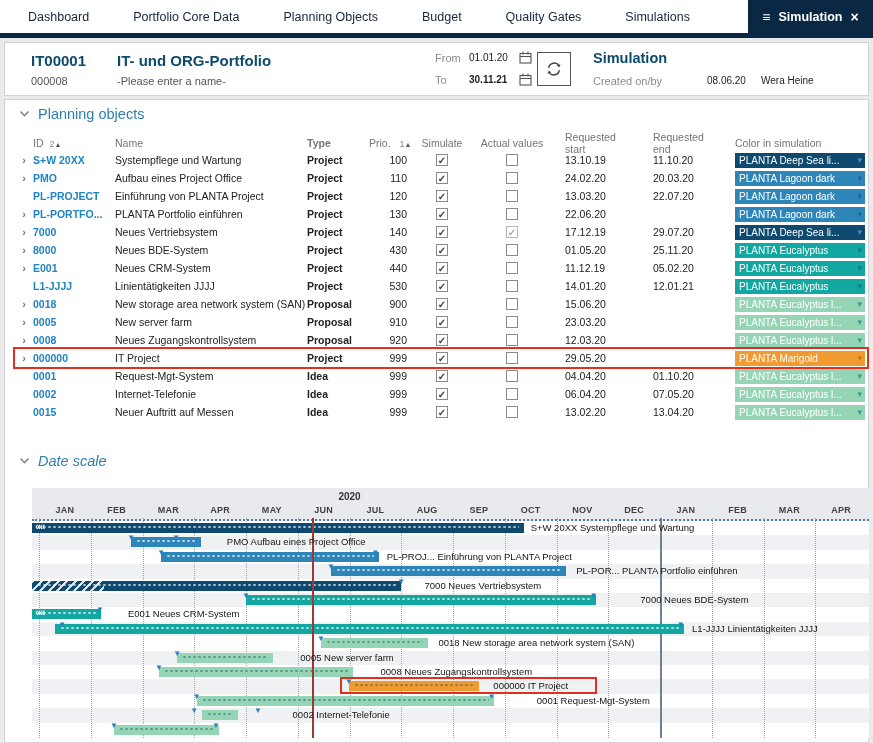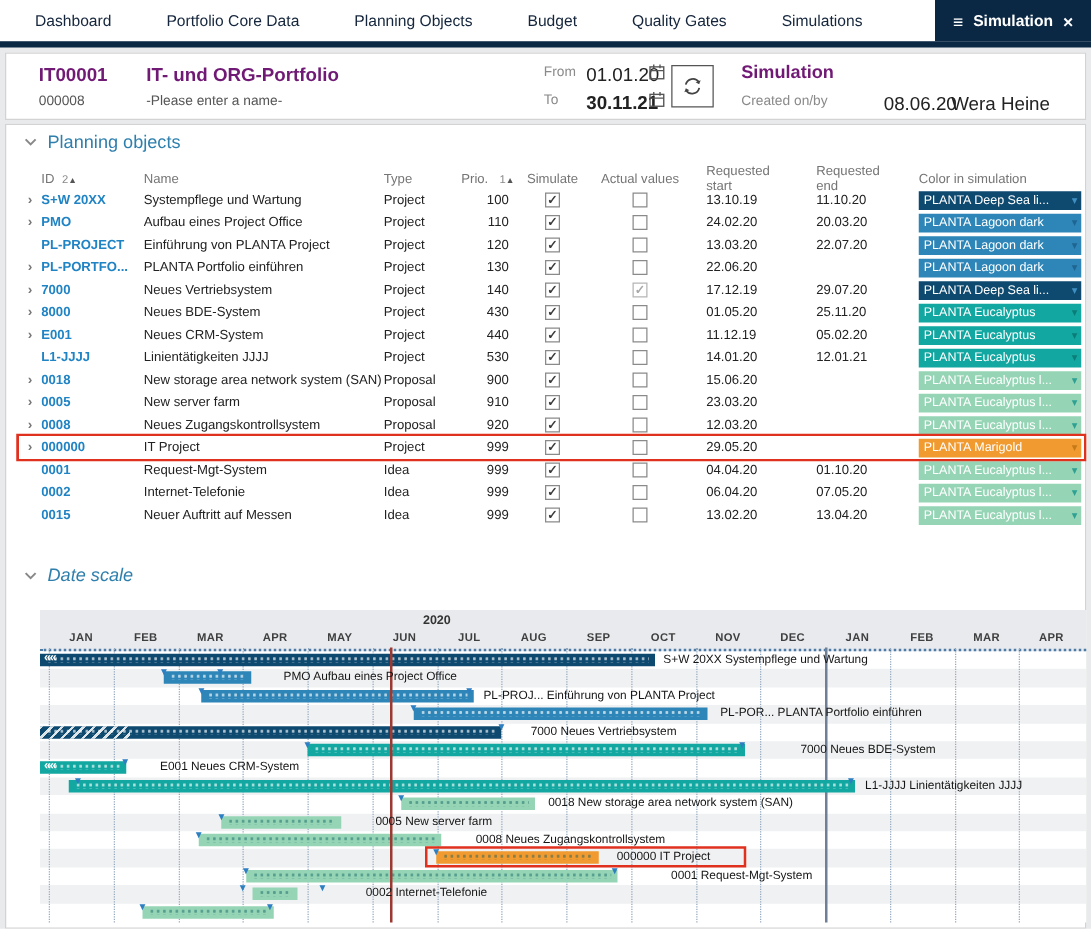--- a/index.html
+++ b/index.html
@@ -14,42 +14,42 @@
   .nav-item:first-child { margin-left:28px; }
   .active-tab { position:absolute; right:0; top:0; height:33px; width:125px; background:#0a2744; color:#fff;
     display:flex; align-items:center; justify-content:center; gap:8px; font-size:12.5px; font-weight:bold; }
   .burger { font-size:14px; font-weight:normal; }
   .tab-close { font-size:14px; font-weight:bold; cursor:pointer; }
   .nav-underline { position:absolute; top:33px; left:0; width:873px; height:5px; background:#0a2744; }
 
   
   .header-card { position:absolute; top:42px; left:4px; width:865px; height:54px; background:#fff; border:1px solid #d3d3d3; }
   .hc-abs { position:absolute; white-space:nowrap; }
-  .title-blue { color:#701a75; font-weight:bold; font-size:15px; }
+  .title-blue { color:#0c4a6e; font-weight:bold; font-size:15px; }
   .small-grey { font-size:11px; color:#555; }
   .lbl { font-size:11px; color:#8a8a8a; }
-  .val { font-size:15px; color:#222; }
+  .val { font-size:10px; color:#222; }
   .cal-icon { position:absolute; cursor:pointer; }
   .refresh-btn { position:absolute; left:532px; top:9px; width:34px; height:34px; border:1px solid #555; background:#fff; display:flex; align-items:center; justify-content:center; cursor:pointer; }
 
   
   .main-card { position:absolute; top:99px; left:4px; width:865px; height:644px; background:#fff; border:1px solid #d3d3d3; }
   .section-head { position:absolute; left:14px; display:flex; align-items:center; gap:8px; }
   .section-head .sh-label { color:#2e7fad; font-size:14.5px; }
   .sec-planning { top:6px; }
   .sec-datescale { top:353px;font-style:italic; }
 
   
   .ptable { position:absolute; left:10px; top:34px; width:852px; font-size:10.5px; }
   .trow { display:flex; align-items:center; height:18px; position:relative; }
   .thead { height:17px; color:#757575; }
   .c-exp { width:18px; text-align:center; color:#777; font-weight:bold; font-size:11px; cursor:pointer; }
   .c-id { width:82px; color:#1f83c4; font-weight:bold; overflow:hidden; white-space:nowrap; cursor:pointer; }
   .c-name { width:192px; overflow:hidden; white-space:nowrap; }
-  .c-type { width:62px; }
+  .c-type { width:62px;font-weight:bold; }
   .c-prio { width:40px; text-align:right; padding-right:2px; }
   .c-sim { width:66px; display:flex; justify-content:center; }
   .c-act { width:74px; display:flex; justify-content:center; }
   .c-rs { width:88px; padding-left:16px; }
   .c-re { width:84px; padding-left:16px; }
   .c-color { width:130px; margin-left:14px; }
   .thead .c-id, .thead .c-exp { color:#757575; font-weight:normal; }
   .sort-ind { color:#8a8a8a; font-size:9px; margin-left:6px; }
   .sort-ind .tri { color:#555; font-size:7px; }
   .cbx { width:12px; height:12px; border:1px solid #8a8a8a; background:#fff; display:flex; align-items:center; justify-content:center; font-size:10px; color:#3a3a3a; font-weight:bold; cursor:pointer; }

